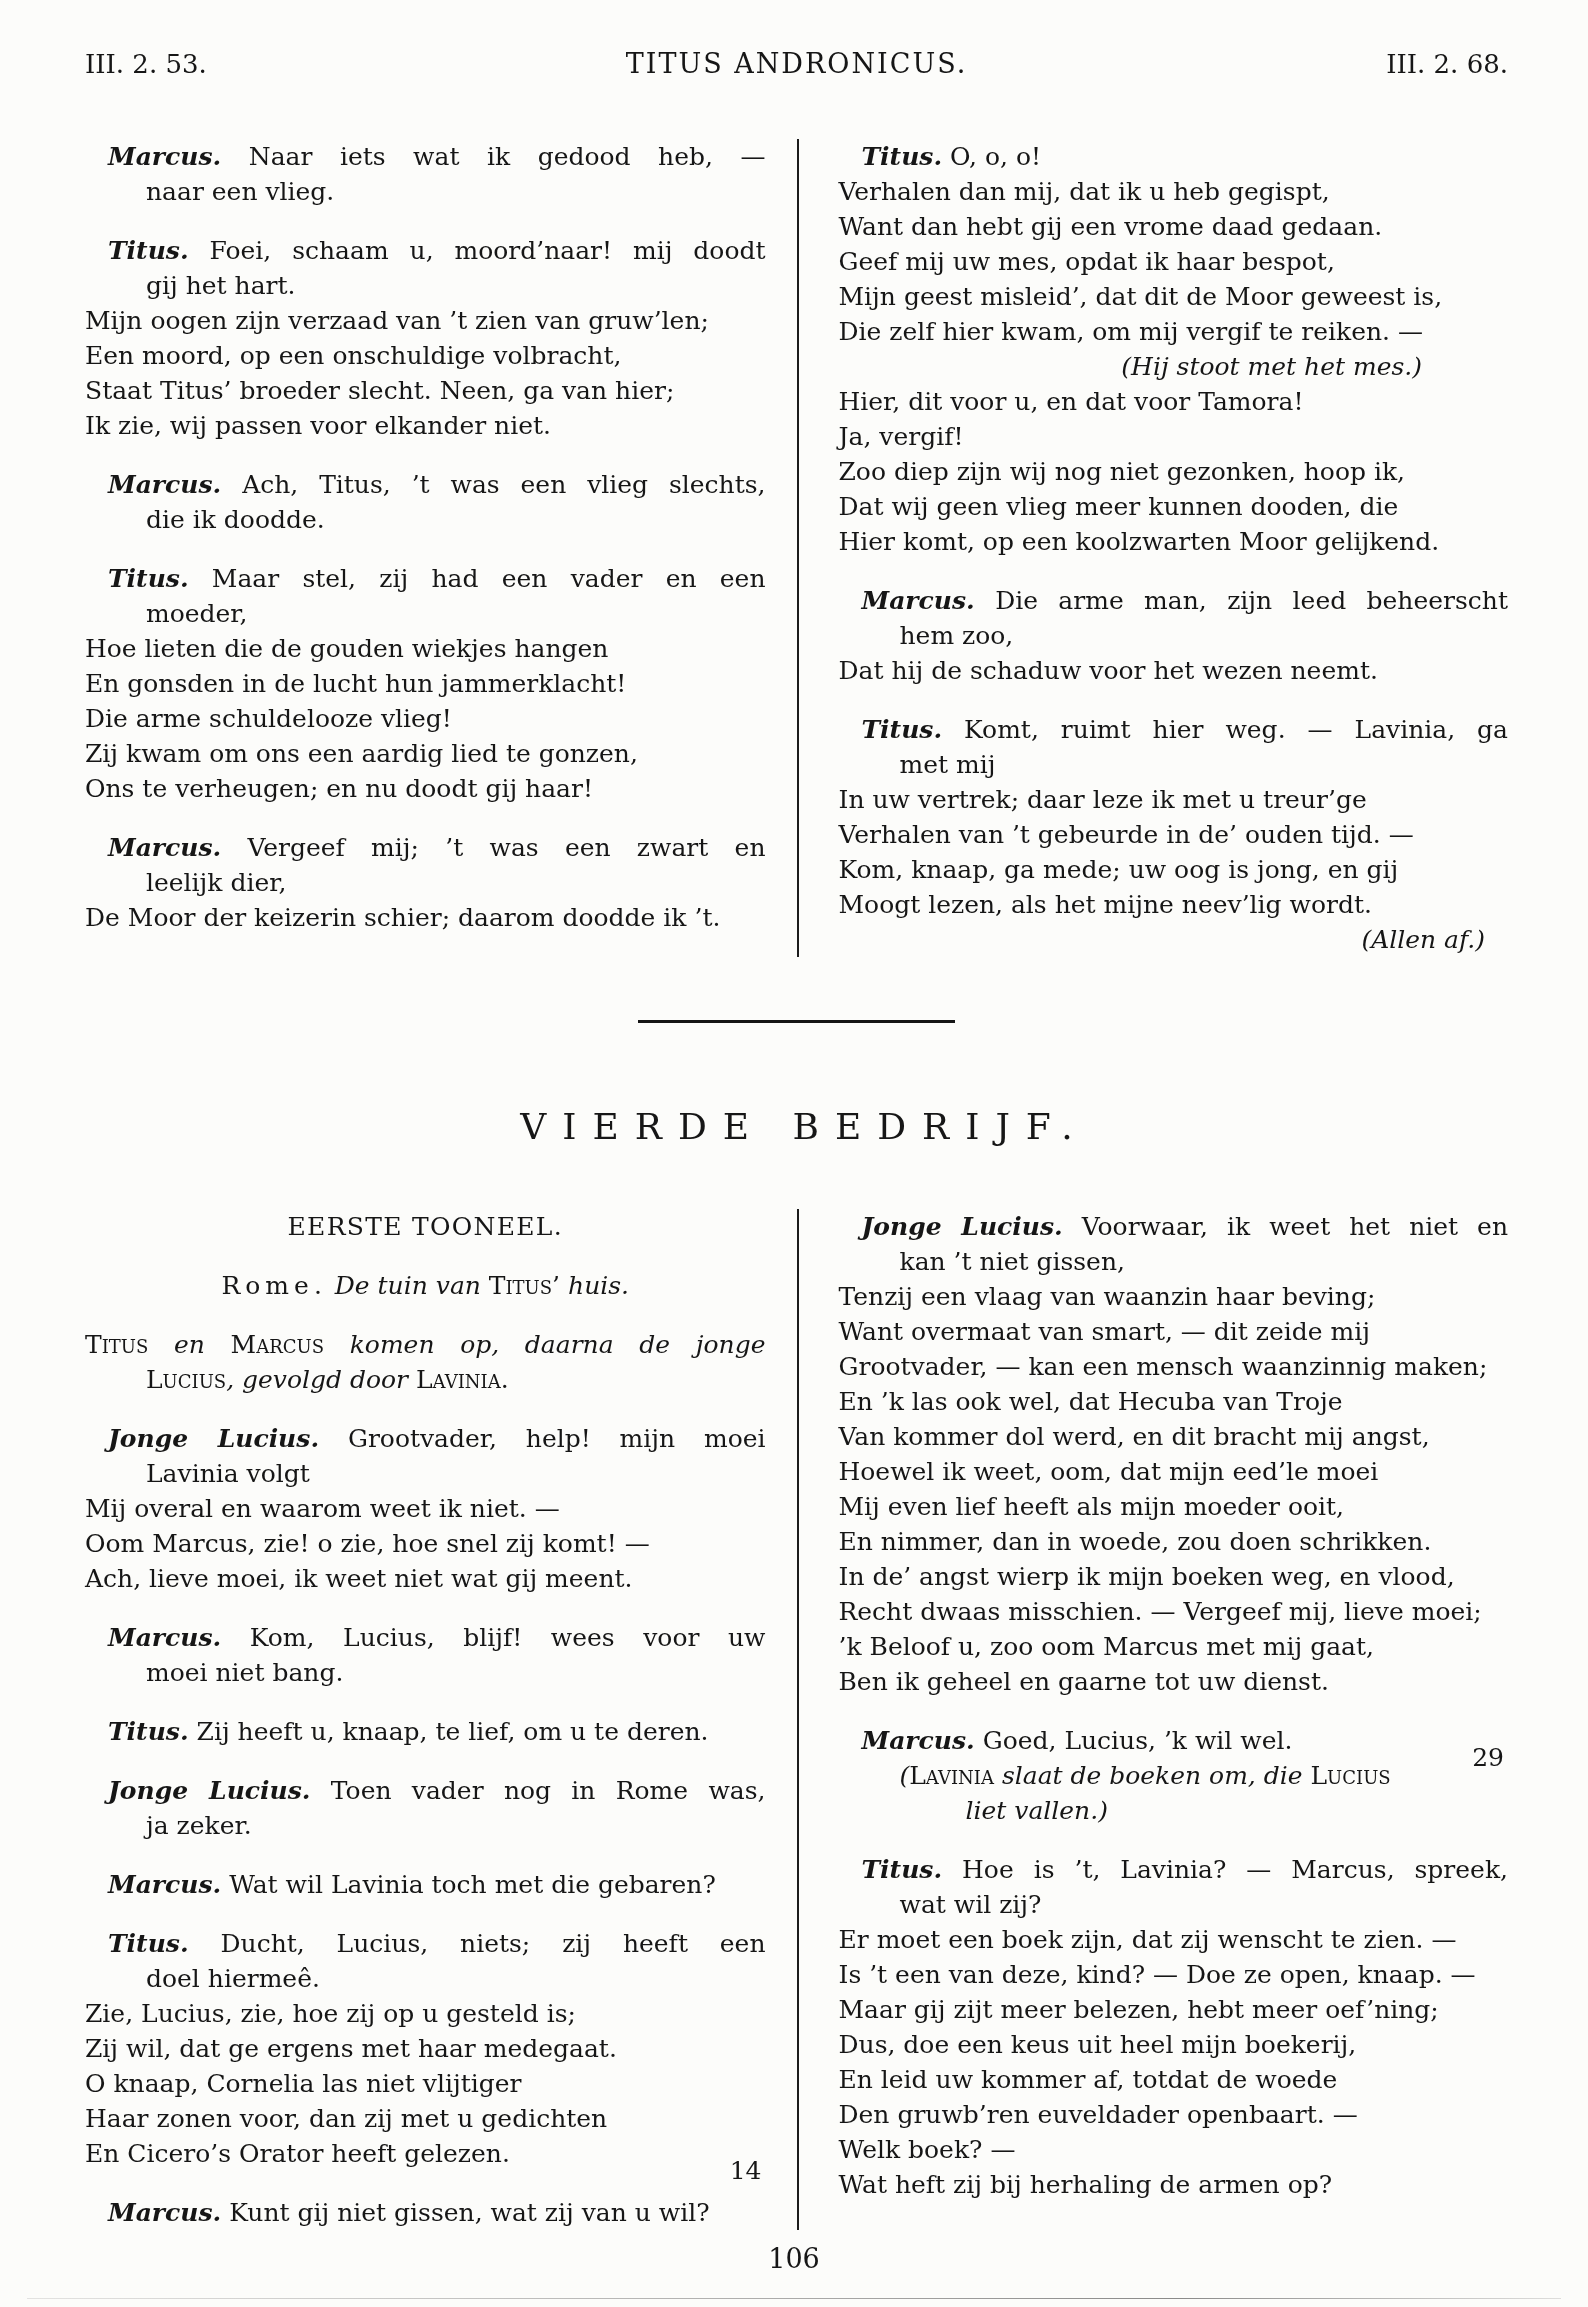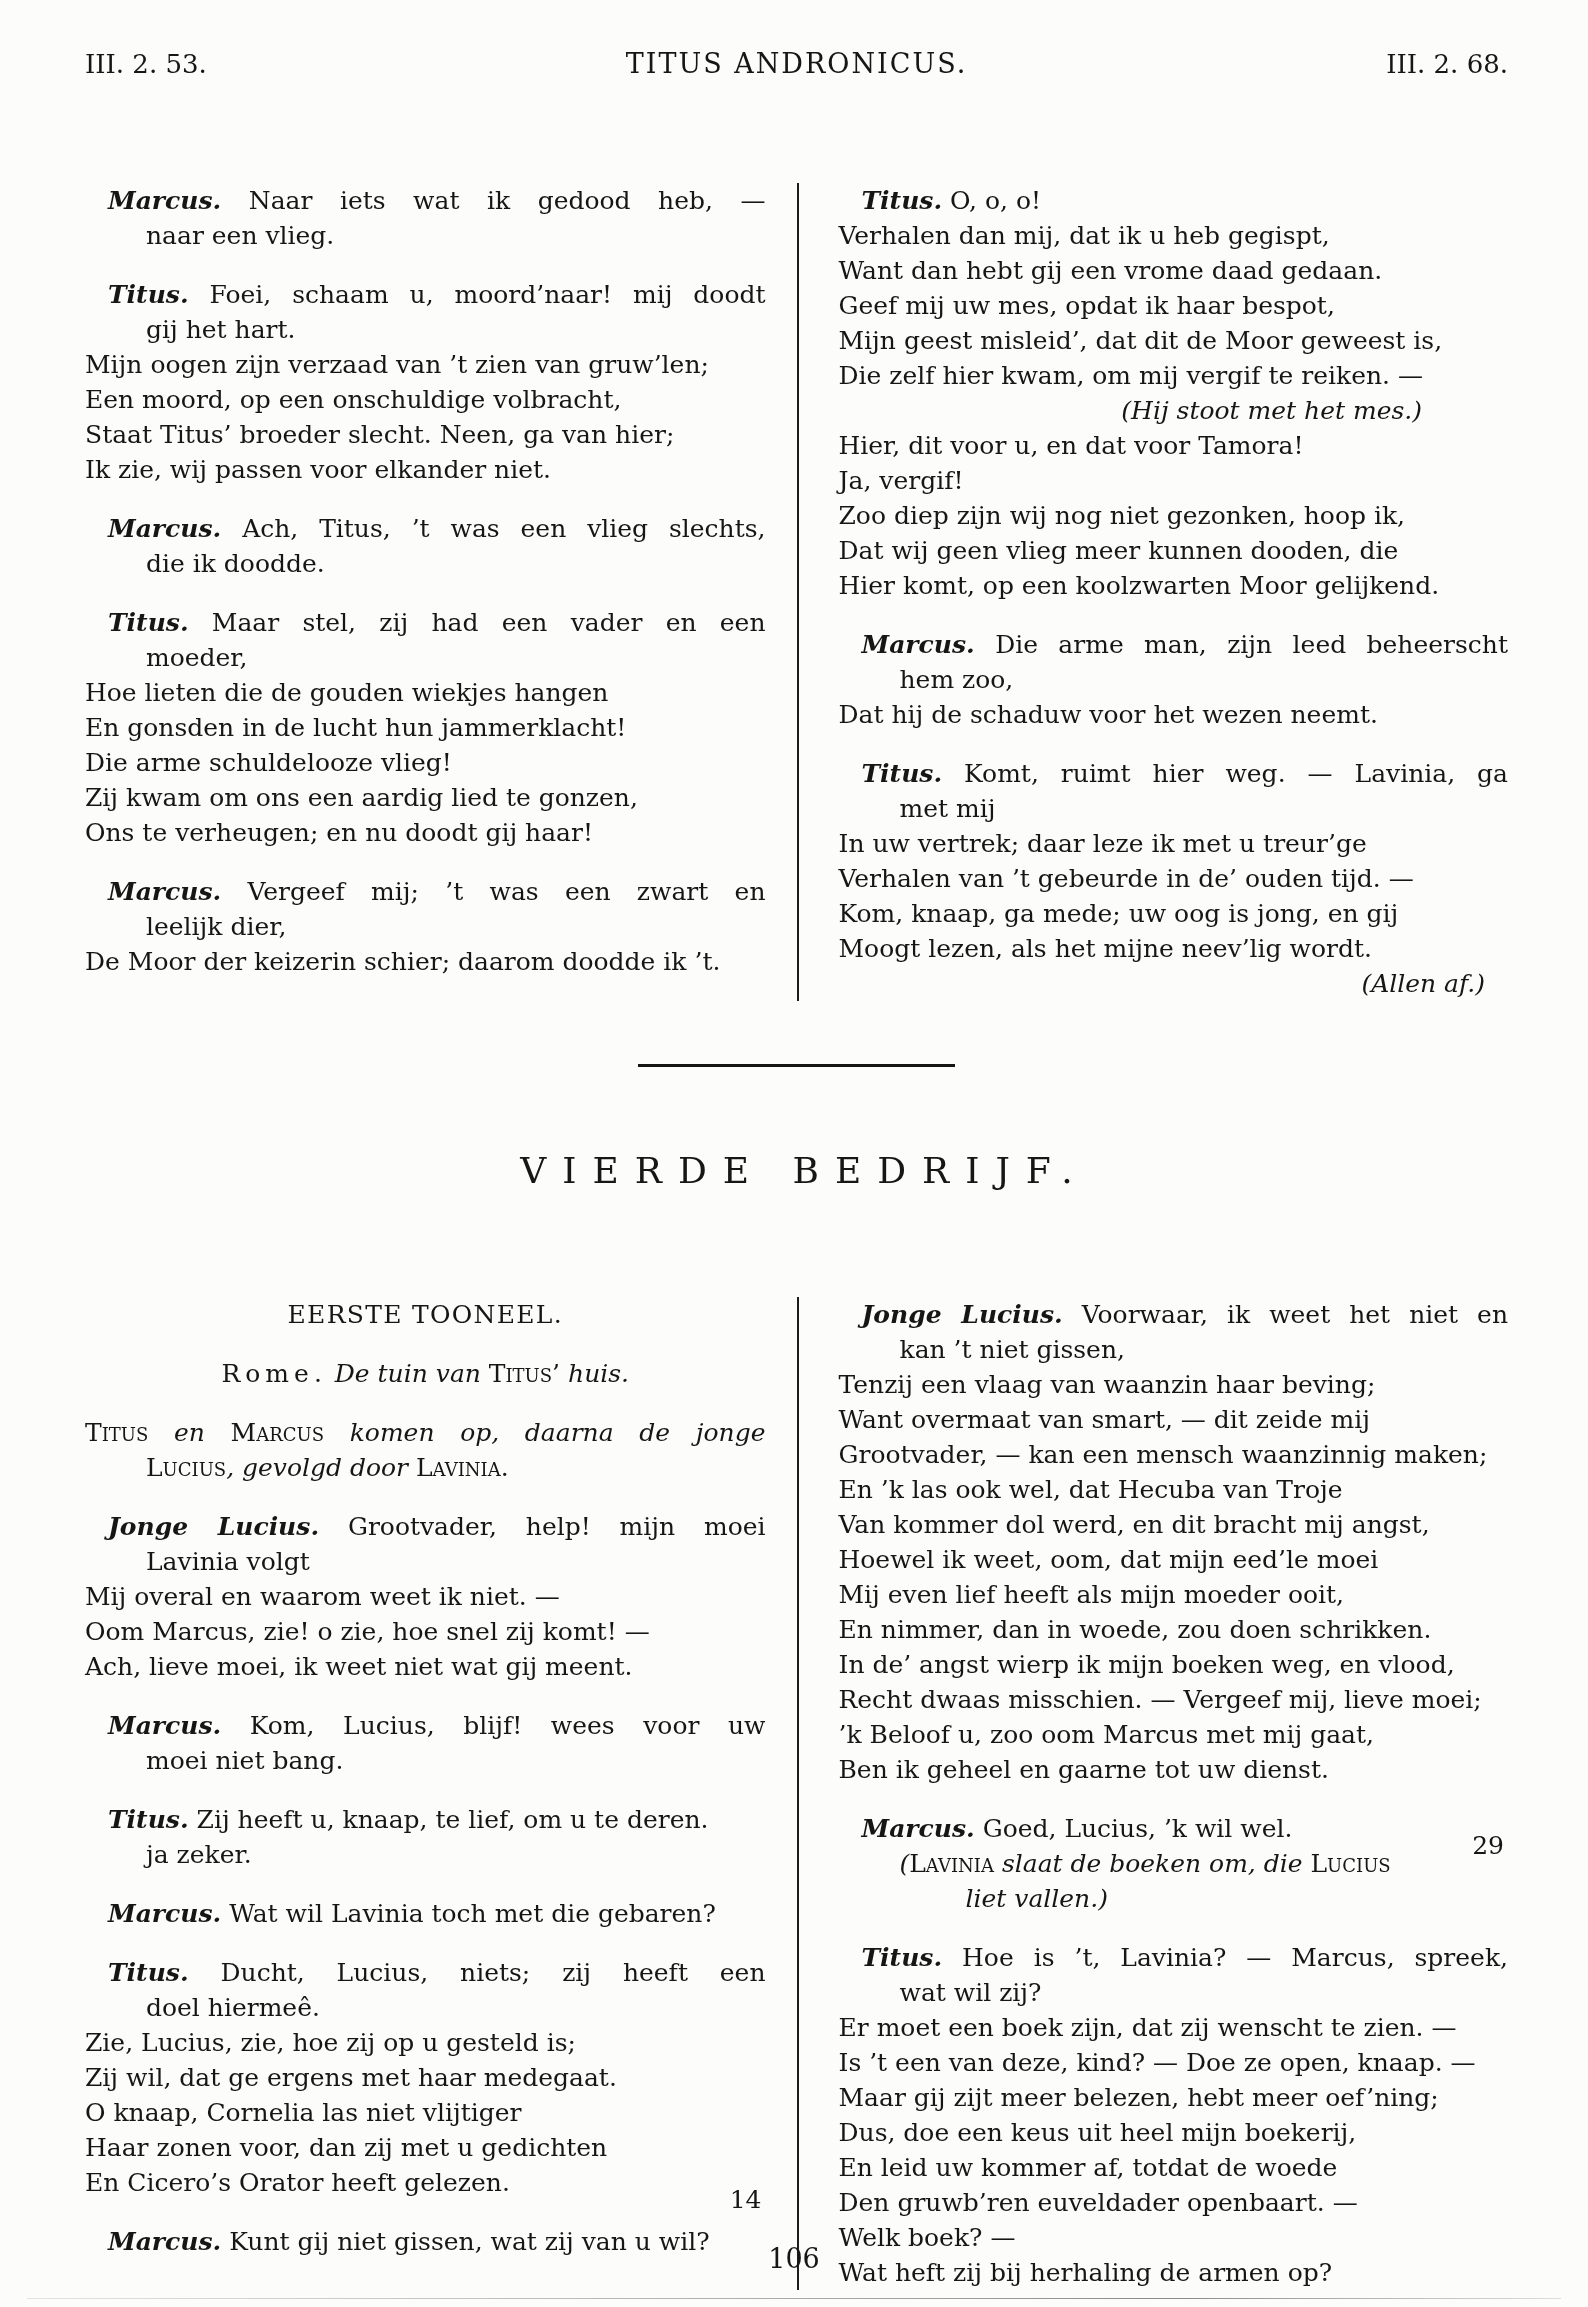--- a/index.html
+++ b/index.html
@@ -12,21 +12,21 @@
     overflow:hidden;position:relative;
   }
   .page{box-sizing:border-box;height:100%;padding:46px 80px 0 85px;position:relative;}
   
   .hdr{display:flex;align-items:baseline;font-size:26px;}
   .hdr-l{width:25%;}
   .hdr-c{width:50%;text-align:center;letter-spacing:2px;font-size:27px;}
   .hdr-r{width:25%;text-align:right;}
   
   .cols{display:flex;margin-top:57px;}
-  .col{width:50%;box-sizing:border-box;margin-top:44px;}
+  .col{width:50%;box-sizing:border-box;}
   .col-l{padding-right:31px;}
   .col-r{border-left:2px solid #1c1c1c;padding-left:40px;}
   
   .line{position:relative;min-height:35px;}
   .gap{margin-top:24px;}
   .ind-speaker{padding-left:23px;}
   .ind-cont{padding-left:61px;}
   .ind-cont2{padding-left:127px;}
   .ind-center{text-align:center;}
   .ind-right{text-align:right;padding-right:23px;}
@@ -120,20 +120,21 @@
         <div class="line ind-just gap"><span class="f-sc">Titus</span><span class="f-i"> en </span><span class="f-sc">Marcus</span><span class="f-i"> komen op, daarna de jonge</span></div>
         <div class="line ind-cont"><span class="f-sc">Lucius</span><span class="f-i">, gevolgd door </span><span class="f-sc">Lavinia.</span></div>
         <div class="line ind-speaker gap jl"><span class="f-b">Jonge Lucius.</span><span class="f-r"> Grootvader, help! mijn moei</span></div>
         <div class="line ind-cont"><span class="f-r">Lavinia volgt</span></div>
         <div class="line ind-verse"><span class="f-r">Mij overal en waarom weet ik niet. —</span></div>
         <div class="line ind-verse"><span class="f-r">Oom Marcus, zie! o zie, hoe snel zij komt! —</span></div>
         <div class="line ind-verse"><span class="f-r">Ach, lieve moei, ik weet niet wat gij meent.</span></div>
         <div class="line ind-speaker gap jl"><span class="f-b">Marcus.</span><span class="f-r"> Kom, Lucius, blijf! wees voor uw</span></div>
         <div class="line ind-cont"><span class="f-r">moei niet bang.</span></div>
         <div class="line ind-speaker gap"><span class="f-b">Titus.</span><span class="f-r"> Zij heeft u, knaap, te lief, om u te deren.</span></div>
+        <div class="line ind-speaker gap jl"><span class="f-b">Jonge Lucius.</span><span class="f-r"> Toen vader nog in Rome was,</span></div>
         <div class="line ind-cont"><span class="f-r">ja zeker.</span></div>
         <div class="line ind-speaker gap"><span class="f-b">Marcus.</span><span class="f-r"> Wat wil Lavinia toch met die gebaren?</span></div>
         <div class="line ind-speaker gap jl"><span class="f-b">Titus.</span><span class="f-r"> Ducht, Lucius, niets; zij heeft een</span></div>
         <div class="line ind-cont"><span class="f-r">doel hiermeê.</span></div>
         <div class="line ind-verse"><span class="f-r">Zie, Lucius, zie, hoe zij op u gesteld is;</span></div>
         <div class="line ind-verse"><span class="f-r">Zij wil, dat ge ergens met haar medegaat.</span></div>
         <div class="line ind-verse"><span class="f-r">O knaap, Cornelia las niet vlijtiger</span></div>
         <div class="line ind-verse"><span class="f-r">Haar zonen voor, dan zij met u gedichten</span></div>
         <div class="line ind-verse"><span class="f-r">En Cicero’s Orator heeft gelezen.</span><span class="lnum">14</span></div>
         <div class="line ind-speaker gap"><span class="f-b">Marcus.</span><span class="f-r"> Kunt gij niet gissen, wat zij van u wil?</span></div>

